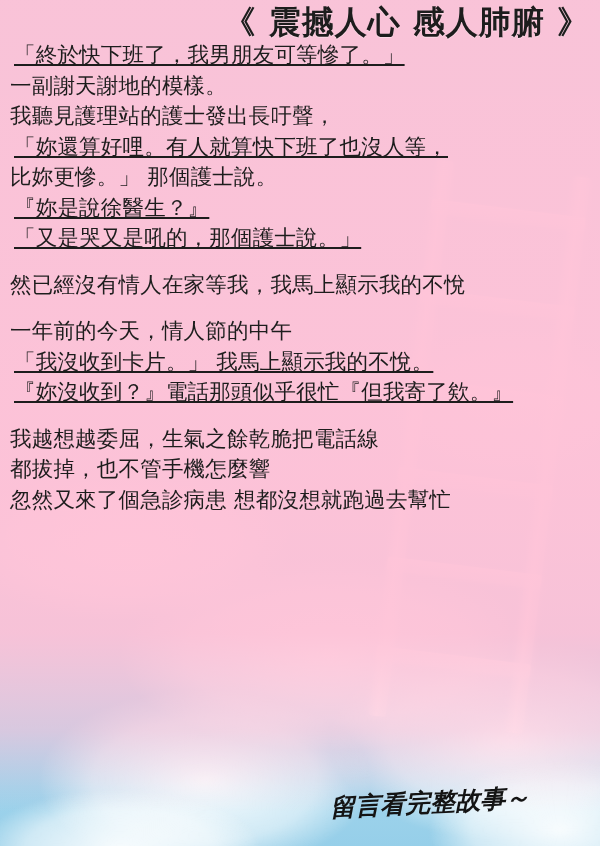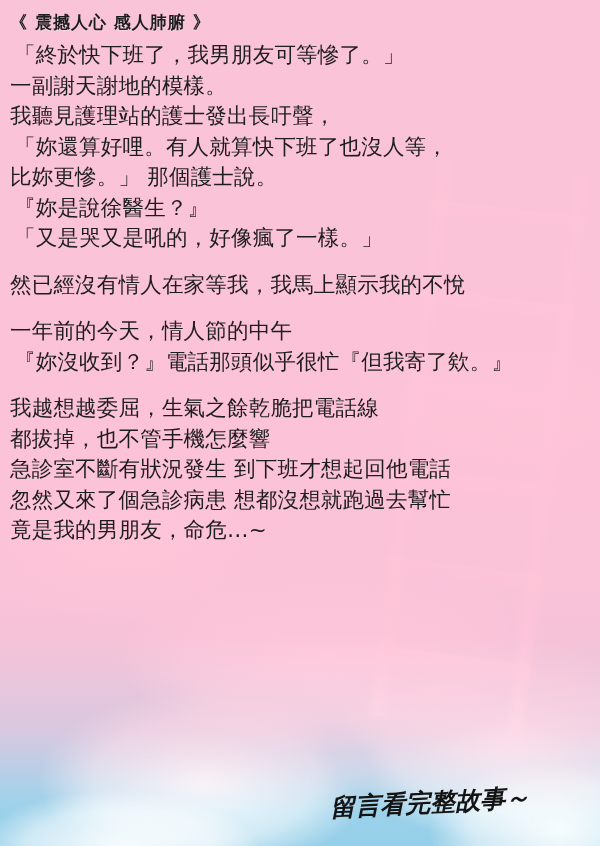--- a/index.html
+++ b/index.html
@@ -102,39 +102,39 @@
     position: absolute;
     left: 0;
     top: 0;
     width: 600px;
     padding: 5px 10px 0 10px;
     box-sizing: border-box;
     color: #1d1d1d;
     font-family: "DejaVu Sans", "Liberation Sans", sans-serif;
   }
   .title {
-    text-align: left;
-    font-size: 17px;
+    text-align: right;
+    font-size: 32px;
     font-weight: bold;
     letter-spacing: 1px;
     line-height: 34px;
     margin-bottom: 1px;
     text-shadow: 0 1px 0 rgba(255,255,255,.35);
   }
   .line {
     font-size: 21.5px;
     line-height: 30.5px;
     white-space: pre;
     letter-spacing: 0.2px;
   }
   .line.blank {
     height: 16px;
     line-height: 16px;
   }
-  .line.indent { padding-left: 4px; }
+  .line.indent { padding-left: 4px; text-decoration: underline; }
 
   
   .closing {
     position: absolute;
     left: 330px;
     top: 786px;
     font-size: 25px;
     font-style: italic;
     font-weight: bold;
     color: #141414;
@@ -173,29 +173,28 @@
 
   <div class="content">
     <div class="title">《 震撼人心 感人肺腑 》</div>
 
     <div class="line indent">「終於快下班了，我男朋友可等慘了。」</div>
     <div class="line">一副謝天謝地的模樣。</div>
     <div class="line">我聽見護理站的護士發出長吁聲，</div>
     <div class="line indent">「妳還算好哩。有人就算快下班了也沒人等，</div>
     <div class="line">比妳更慘。」 那個護士說。</div>
     <div class="line indent">『妳是說徐醫生？』</div>
-    <div class="line indent">「又是哭又是吼的，好像瘋了一樣。」</div>
+    <div class="line indent">「又是哭又是吼的，那個護士說。」</div>
     <div class="line blank"></div>
     <div class="line">然已經沒有情人在家等我，我馬上顯示我的不悅</div>
     <div class="line blank"></div>
     <div class="line">一年前的今天，情人節的中午</div>
+    <div class="line indent">「我沒收到卡片。」 我馬上顯示我的不悅。</div>
     <div class="line indent">『妳沒收到？』電話那頭似乎很忙『但我寄了欸。』</div>
     <div class="line blank"></div>
     <div class="line">我越想越委屈，生氣之餘乾脆把電話線</div>
     <div class="line">都拔掉，也不管手機怎麼響</div>
-    <div class="line">急診室不斷有狀況發生 到下班才想起回他電話</div>
     <div class="line">忽然又來了個急診病患 想都沒想就跑過去幫忙</div>
-    <div class="line">竟是我的男朋友，命危…~</div>
   </div>
 
   <div class="closing">留言看完整故事～</div>
 
 </div>
 
 </body></html>

